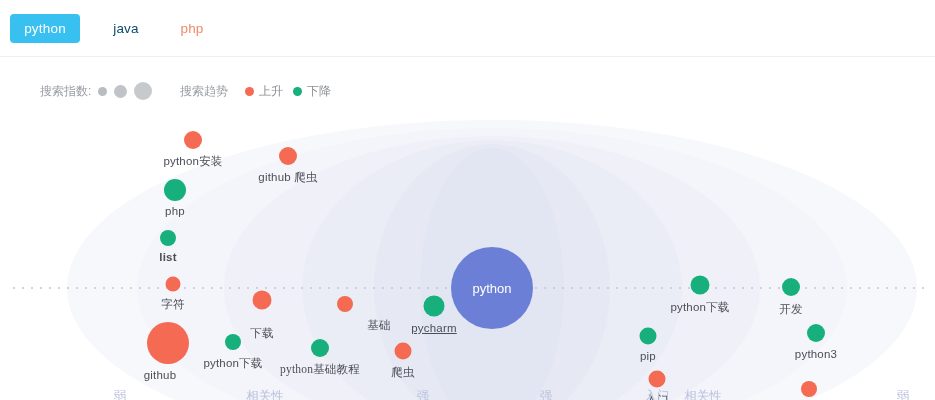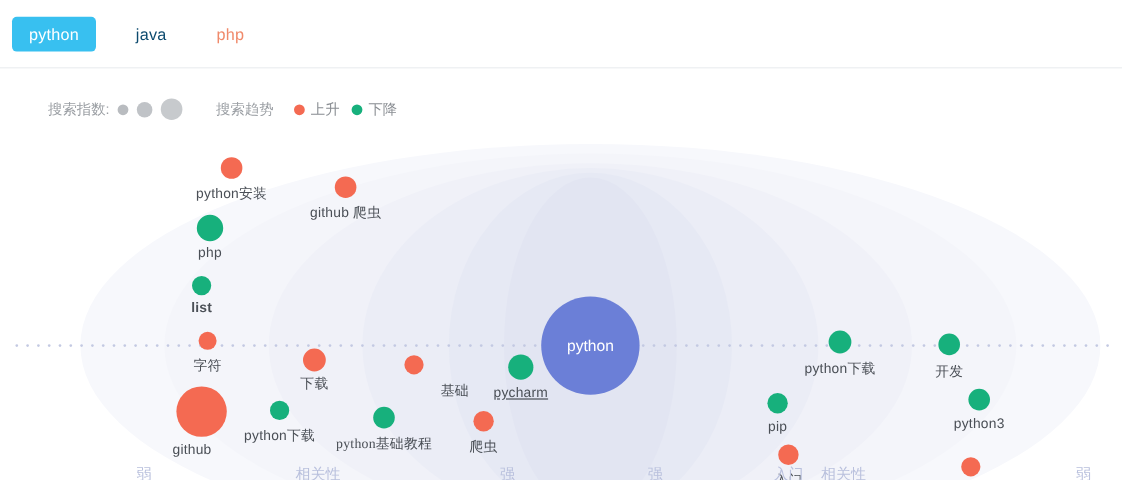--- a/index.html
+++ b/index.html
@@ -302,21 +302,21 @@
         <div class="bubble-label" style="left: 168px; top: 143px; font-weight: bold;">list</div>
         <div class="bubble up" title="字符" style="left: 173px; top: 176px; width: 15px; height: 15px;"></div>
         <div class="bubble-label" style="left: 173px; top: 189px;">字符</div>
         <div class="bubble up" title="github" style="left: 168px; top: 235px; width: 42px; height: 42px;"></div>
         <div class="bubble-label" style="left: 160px; top: 261px;">github</div>
         <div class="bubble down" title="python下载" style="left: 233px; top: 234px; width: 16px; height: 16px;"></div>
         <div class="bubble-label" style="left: 233px; top: 248px; text-align: center;">python下载</div>
         <div class="bubble up" title="python 爬虫" style="left: 288px; top: 48px; width: 18px; height: 18px;"></div>
         <div class="bubble-label" style="left: 288px; top: 62px;">github 爬虫</div>
         <div class="bubble up" title="下载" style="left: 262px; top: 192px; width: 19px; height: 19px;"></div>
-        <div class="bubble-label" style="left: 262px; top: 204px;">下载</div>
+        <div class="bubble-label" style="left: 262px; top: 218px;">下载</div>
         <div class="bubble up" title="基础" style="left: 345px; top: 196px; width: 16px; height: 16px;"></div>
         <div class="bubble-label" style="left: 345px; top: 210px; margin-left: 34px;">基础</div>
         <div class="bubble down" title="python基础教程" style="left: 320px; top: 240px; width: 18px; height: 18px;"></div>
         <div class="bubble-label" style="left: 320px; top: 254px; font-family: Liberation Serif, serif;">python基础教程</div>
         <div class="bubble down" title="pycharm" style="left: 434px; top: 198px; width: 21px; height: 21px;"></div>
         <div class="bubble-label" style="left: 434px; top: 214px; text-decoration: underline;">pycharm</div>
         <div class="bubble up" title="爬虫" style="left: 403px; top: 243px; width: 17px; height: 17px;"></div>
         <div class="bubble-label" style="left: 403px; top: 257px;">爬虫</div>
         <div class="bubble down" title="pip" style="left: 648px; top: 228px; width: 17px; height: 17px;"></div>
         <div class="bubble-label" style="left: 648px; top: 242px;">pip</div>

